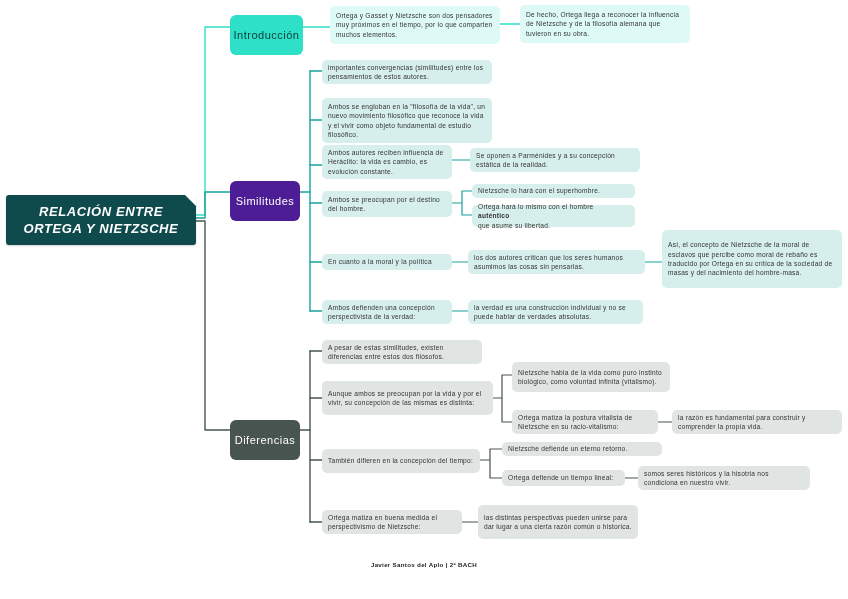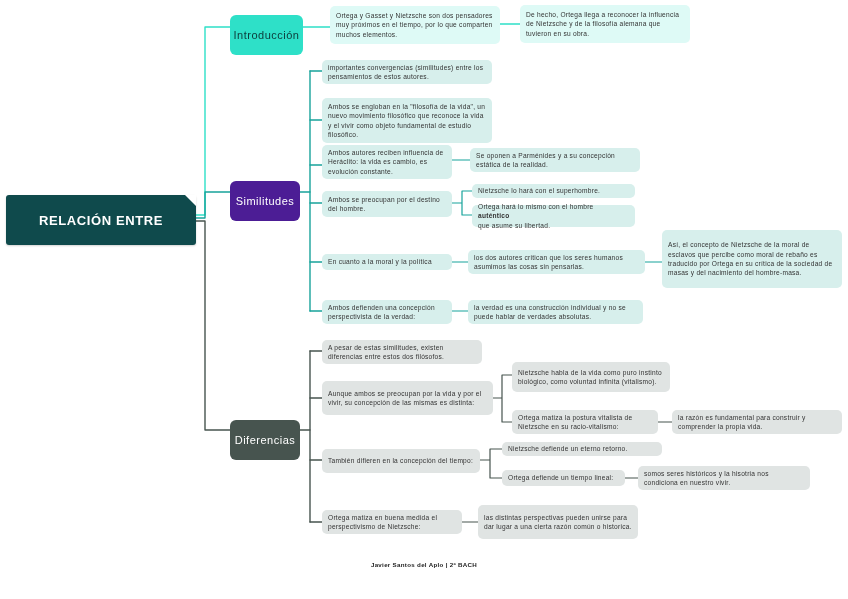--- a/index.html
+++ b/index.html
@@ -27,20 +27,21 @@
     display:flex;
     align-items:center;
     justify-content:center;
     text-align:center;
     letter-spacing:.6px;
     font-weight:bold;
     font-size:13px;
     line-height:17px;
     padding:6px 10px;
     box-shadow:0 1px 2px rgba(0,0,0,.18);
+    font-style:italic;
   }
   .root .fold{
     position:absolute;
     right:0;top:0;
     width:0;height:0;
     border-left:11px solid transparent;
     border-top:11px solid #ffffff;
   }
 
   
@@ -147,20 +148,21 @@
       <path d="M625 478 H638" stroke="#47544f" stroke-width="1.2"></path>
 
       <path d="M462 522 H478" stroke="#47544f" stroke-width="1.2"></path>
     </g>
   </svg>
 
   <div class="root" style="left:6px;top:195px;width:190px;height:50px;">
     <span class="fold"></span>
     <div>
       <div>RELACIÓN ENTRE</div>
+      <div>ORTEGA Y NIETZSCHE</div>
     </div>
   </div>
 
   <div class="branch intro" style="left:230px;top:15px;width:73px;height:23px;">
     <span>Introducción</span>
   </div>
 
   <div class="leaf t1" style="left:330px;top:6px;width:170px;height:38px;">
     <span>Ortega y Gasset y Nietzsche son dos pensadores muy próximos en el tiempo, por lo que comparten muchos elementos.</span>
   </div>

